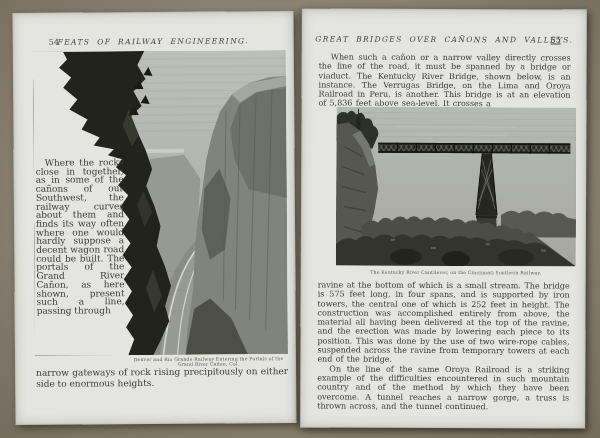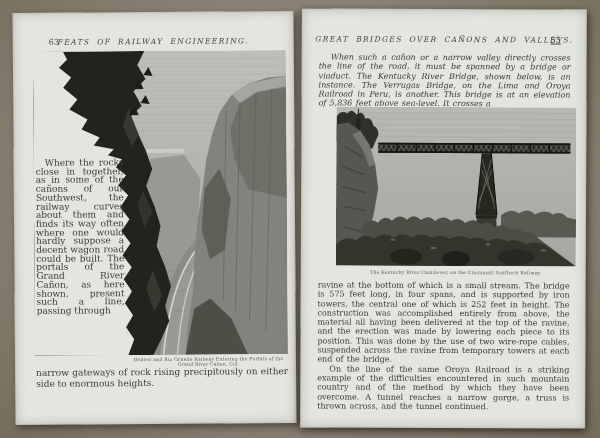--- a/index.html
+++ b/index.html
@@ -29,21 +29,21 @@
   .rp p.indent{text-indent:12px;}
   .caption{position:absolute;font-size:4.6px;line-height:1.15;letter-spacing:0.2px;
     color:#53544d;text-align:center;}
   .illus{position:absolute;overflow:hidden;}
   svg{display:block;}
 </style>
 </head>
 <body>
 
 <div class="page page-left">
-  <div class="pagenum" style="left:36px;top:25px;">63</div>
+  <div class="pagenum" style="left:36px;top:25px;">54</div>
   <div class="running-head" style="top:25px;">FEATS OF RAILWAY ENGINEERING.</div>
 
   <div class="illus" style="left:20px;top:39px;width:253px;height:304px;">
     <svg viewBox="0 0 252 304" width="253" height="304" preserveAspectRatio="none">
       <defs>
         <linearGradient id="skyL" x1="0" y1="0" x2="0" y2="1">
           <stop offset="0" stop-color="#bdbfb9"></stop>
           <stop offset="0.6" stop-color="#adafaa"></stop>
           <stop offset="1" stop-color="#a1a39d"></stop>
         </linearGradient>
@@ -79,21 +79,21 @@
 
   <div class="caption" style="left:112px;top:345px;width:163px;">Denver and Rio Grande Railway Entering the Portals of the Grand River Cañon, Col.</div>
 
   <div class="wide bodytext">narrow gateways of rock rising precipitously on either side to enormous heights.</div>
 </div>
 
 <div class="page page-right">
   <div class="running-head" style="top:26px;">GREAT BRIDGES OVER CAÑONS AND VALLEYS.</div>
   <div class="pagenum" style="right:26px;top:26px;text-decoration:underline;">55</div>
 
-  <div class="rp bodytext" style="top:44px;font-style:italic;">
+  <div class="rp bodytext" style="top:44px;">
     <p class="indent">When such a cañon or a narrow valley directly crosses the line of the road, it must be spanned by a bridge or viaduct.  The Kentucky River Bridge, shown below, is an instance.  The Verrugas Bridge, on the Lima and Oroya Railroad in Peru, is another.  This bridge is at an elevation of 5,836 feet above sea-level.  It crosses a</p>
   </div>
 
   <div class="illus" style="left:35px;top:98px;width:240px;height:159px;">
     <svg viewBox="0 0 240 159" width="240" height="159" preserveAspectRatio="none">
       <defs>
         <linearGradient id="skyR" x1="0" y1="0" x2="0" y2="1">
           <stop offset="0" stop-color="#b7b9b3"></stop>
           <stop offset="1" stop-color="#a5a7a0"></stop>
         </linearGradient>

